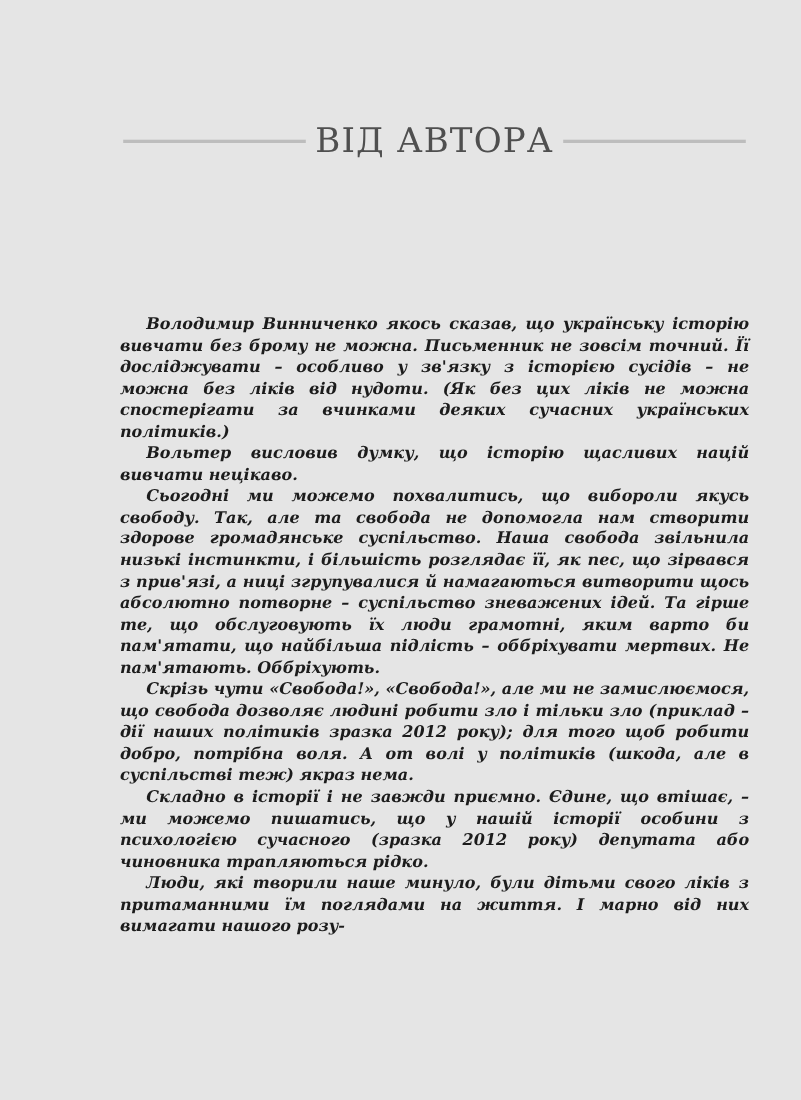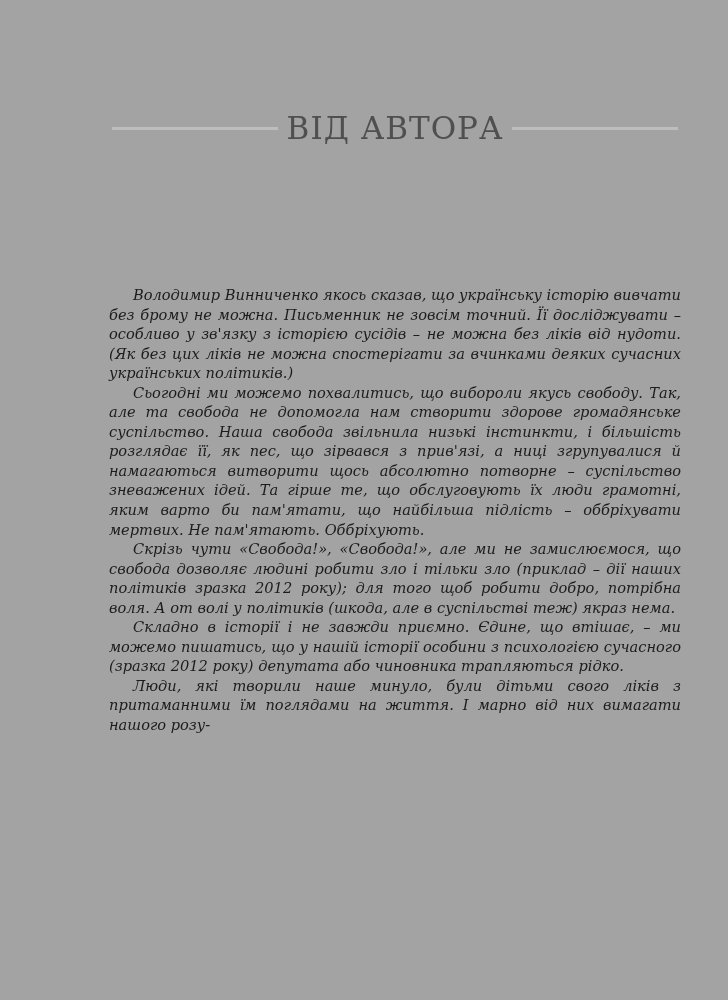--- a/index.html
+++ b/index.html
@@ -11,21 +11,21 @@
       width: 728px;
       height: 1000px;
       position: relative;
       overflow: hidden;
     }
     .page {
       position: absolute;
       left: 0; top: 0;
       width: 728px;
       height: 1000px;
-      background: #a3a3a3;
+      background: #e5e5e5;
     }
     .title-row {
       position: absolute;
       left: 112px;
       top: 108px;
       width: 566px;
       height: 40px;
       display: flex;
       align-items: center;
       justify-content: space-between;
@@ -55,32 +55,34 @@
       font-size: 14.6px;
       line-height: 19.55px;
       color: #1c1c1c;
       text-align: justify;
       hyphens: manual;
     }
     .body-text p {
       margin: 0;
       text-indent: 24px;
       text-align: justify;
+      font-weight: bold;
     }
   </style>
 </head>
 <body>
 
 <div class="page">
   <div class="title-row">
     <div class="rule"></div>
     <h1 class="title">ВІД АВТОРА</h1>
     <div class="rule"></div>
   </div>
 
   <div class="body-text">
     <p>Володимир Винниченко якось сказав, що українську історію вивчати без брому не можна. Письменник не зовсім точний. Її досліджувати – особливо у зв'язку з історією сусідів – не можна без ліків від нудоти. (Як без цих ліків не можна спостерігати за вчинками деяких сучасних українських політиків.)</p>
+    <p>Вольтер висловив думку, що історію щасливих націй вивчати нецікаво.</p>
     <p>Сьогодні ми можемо похвалитись, що вибороли якусь свободу. Так, але та свобода не допомогла нам створити здорове громадянське суспіль­ство. Наша свобода звільнила низькі інстинкти, і більшість розглядає її, як пес, що зірвався з прив'язі, а ниці згрупувалися й намагаються витво­рити щось абсолютно потворне – суспільство зневажених ідей. Та гірше те, що обслуговують їх люди грамотні, яким варто би пам'ятати, що найбільша підлість – оббріхувати мертвих. Не пам'ятають. Оббріхують.</p>
     <p>Скрізь чути «Свобода!», «Свобода!», але ми не замислюємося, що сво­бода дозволяє людині робити зло і тільки зло (приклад – дії наших по­літиків зразка 2012 року); для того щоб робити добро, потрібна воля. А от волі у політиків (шкода, але в суспільстві теж) якраз нема.</p>
     <p>Складно в історії і не завжди приємно. Єдине, що втішає, – ми може­мо пишатись, що у нашій історії особини з психологією сучасного (зраз­ка 2012 року) депутата або чиновника трапляються рідко.</p>
     <p>Люди, які творили наше минуло, були дітьми свого ліків з притаман­ними їм поглядами на життя. І марно від них вимагати нашого розу-</p>
   </div>
 </div>
 
 </body></html>

